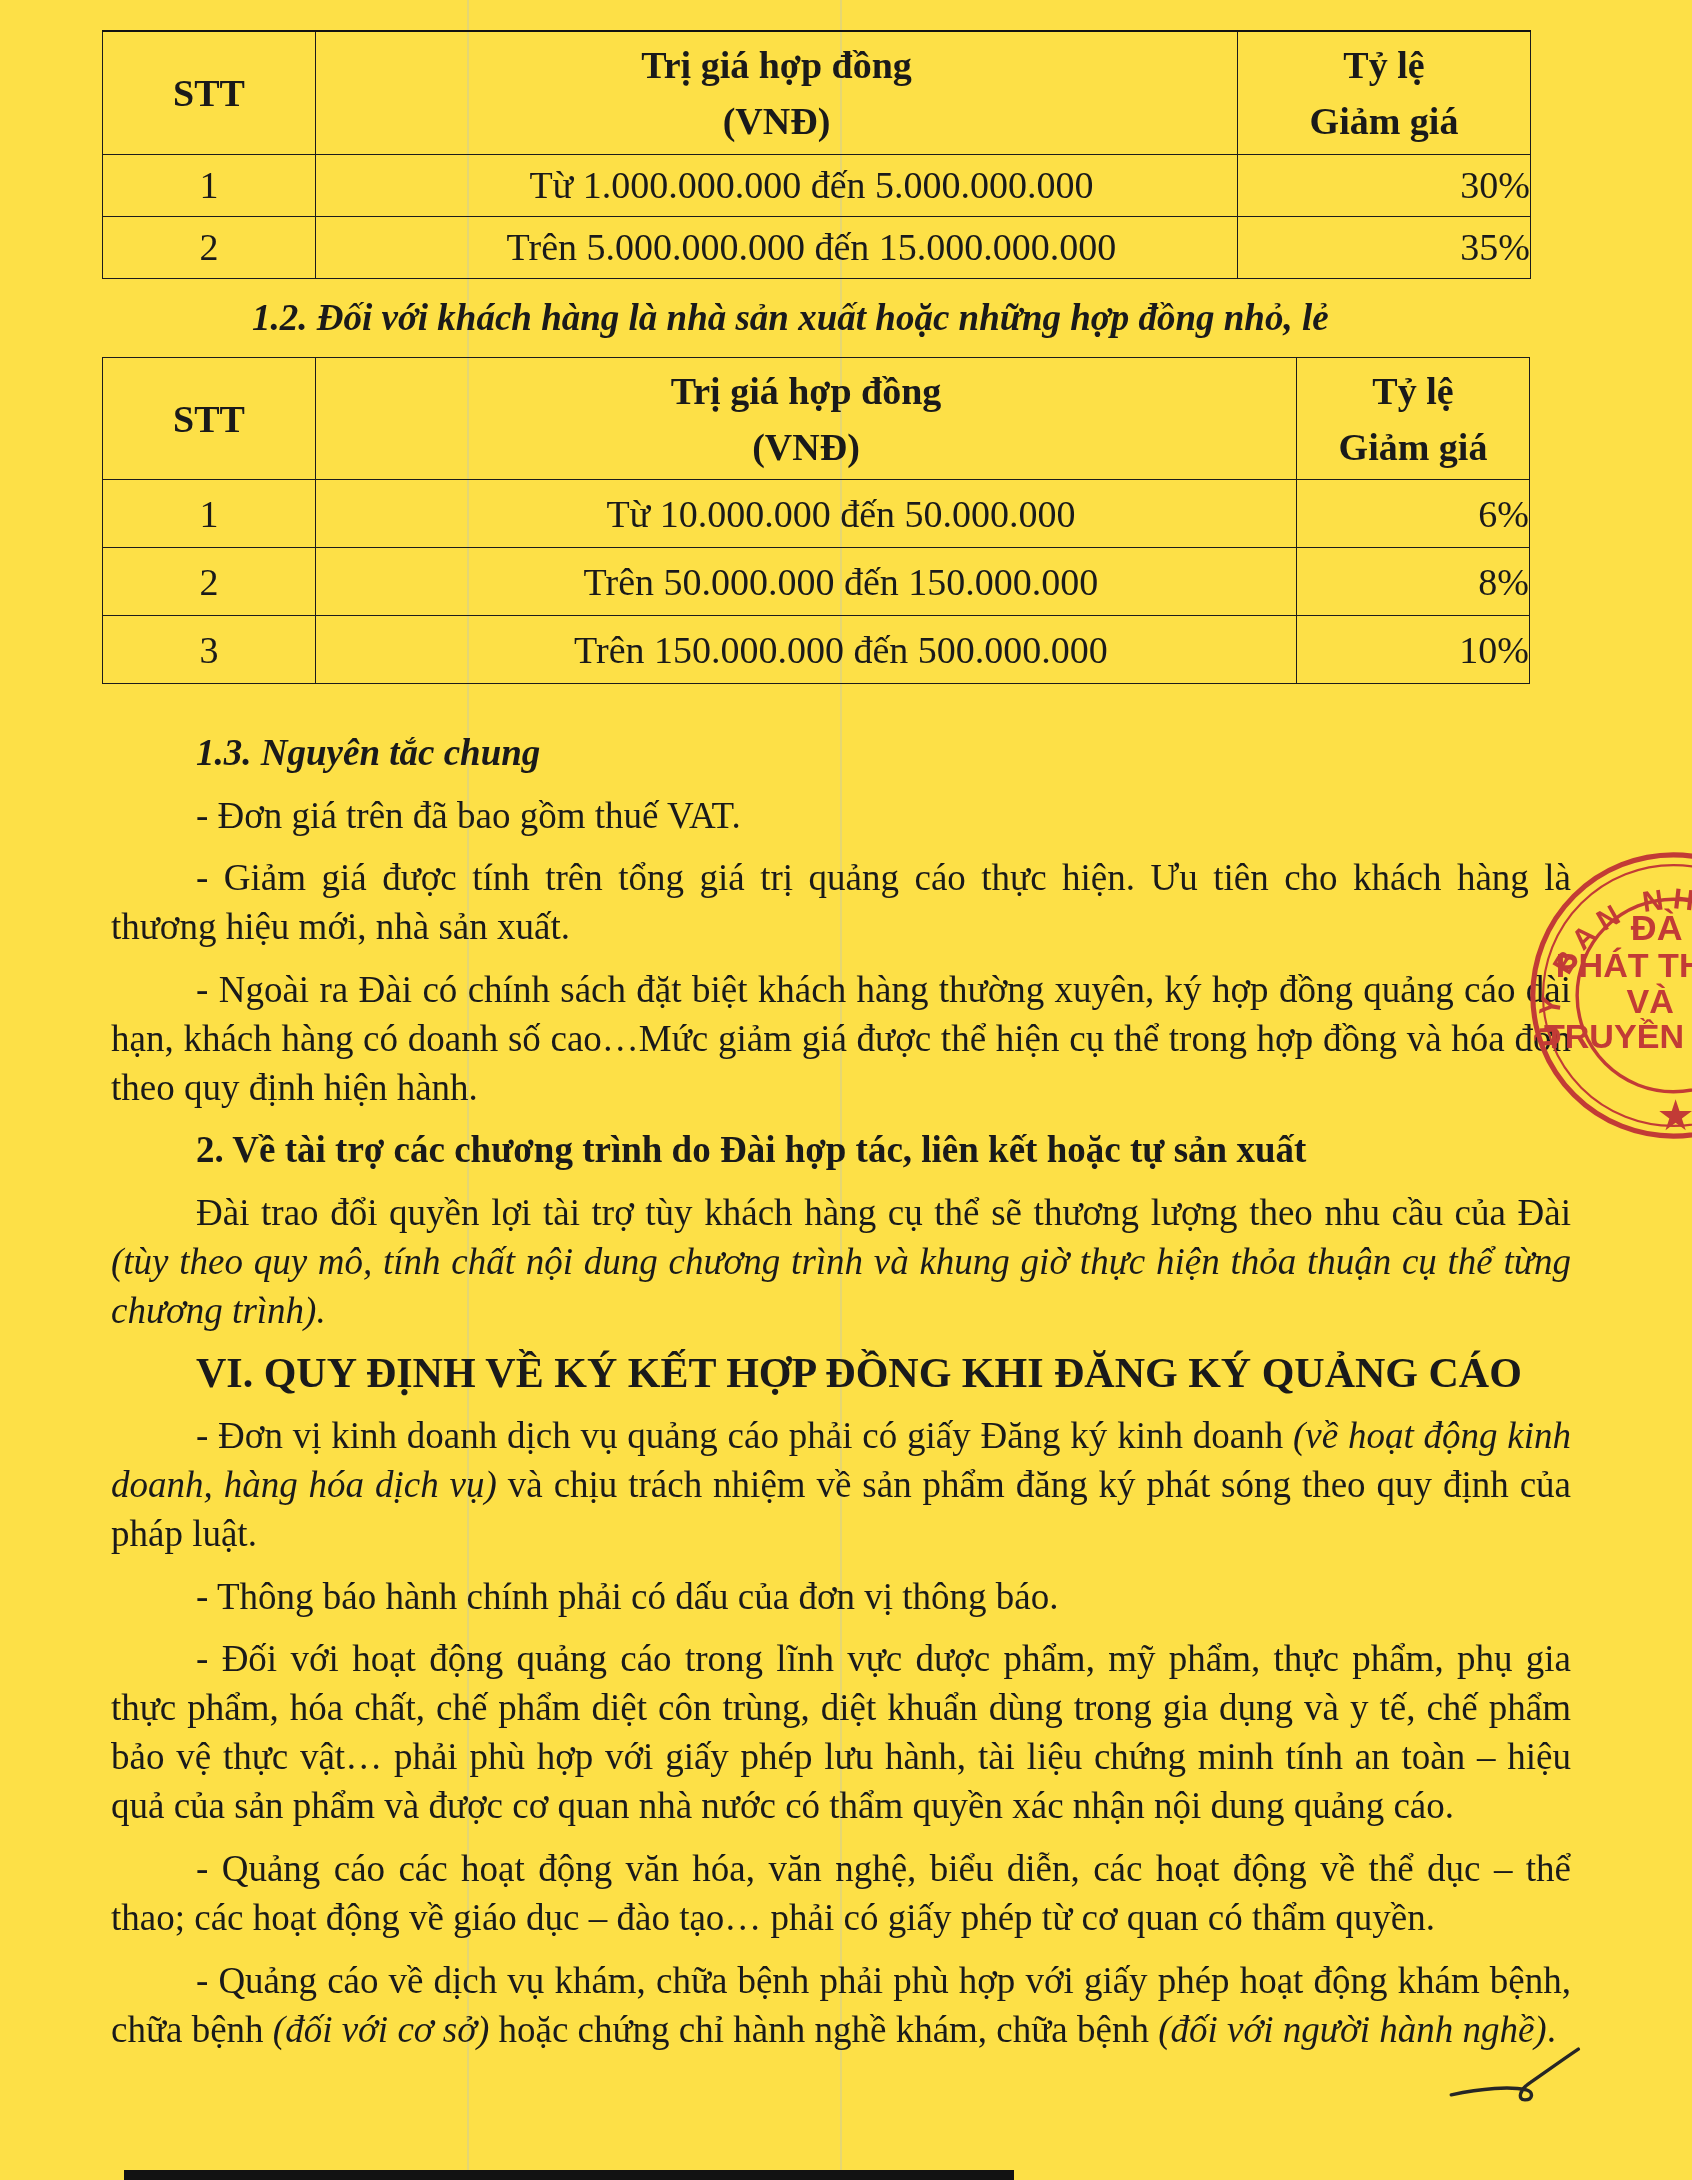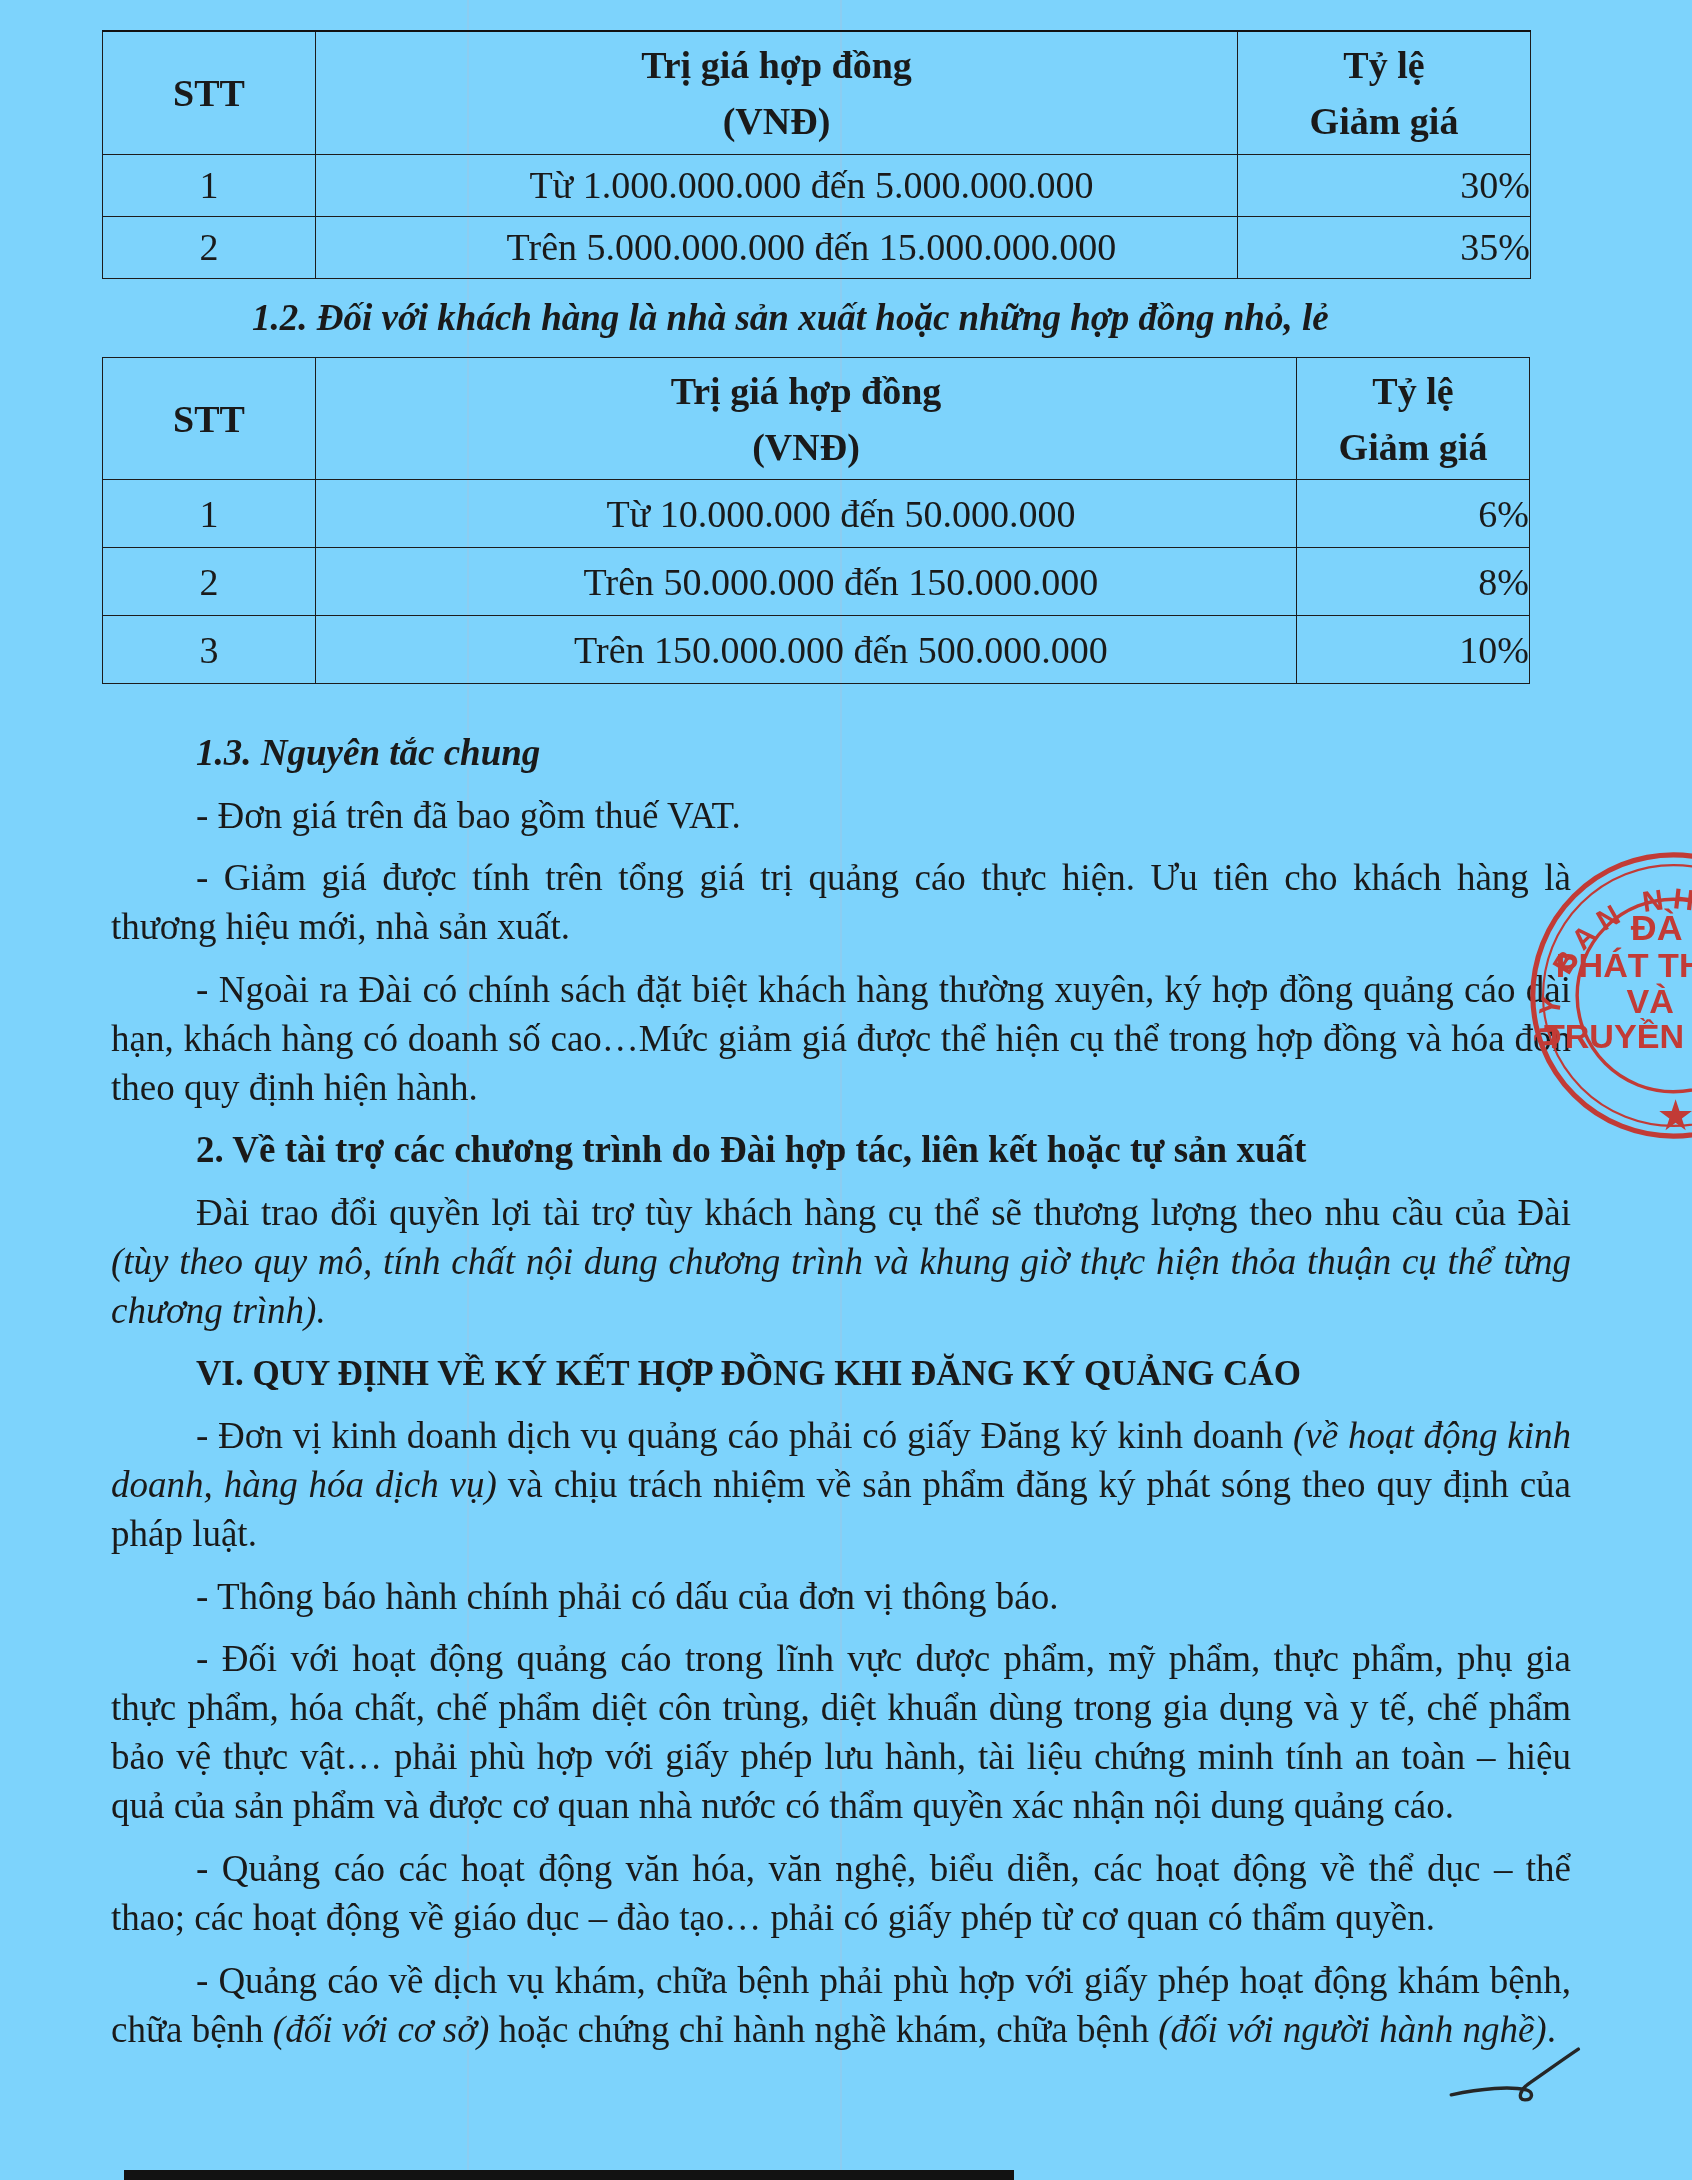--- a/index.html
+++ b/index.html
@@ -1,19 +1,19 @@
 <!DOCTYPE html>
 <html style="font-size:13.6px"><head>
 <meta charset="utf-8">
 <style>
   html,body{margin:0;padding:0;background:#9a9a9a;}
   .page{
     position:relative;
     width:1693px;height:2181px;
-    background:#7dd3fc;
+    background:#fde047;
     overflow:hidden;
     font-family:"Liberation Serif", serif;
     color:#1a1a1a;
   }
   
   .scanline{position:absolute;top:0;bottom:0;width:1.7px;background:rgba(175,192,215,.30);}
   .scanline-1{left:467px;}
   .scanline-2{left:840px;}
 
   
@@ -50,21 +50,21 @@
   .flow{
     position:absolute;left:111px;top:728px;width:1460px;
     font-size:37px;line-height:49px;
     text-align:justify;
   }
   .flow p{margin:0 0 13.6px 0;text-indent:85px;}
   .flow p.last{margin-bottom:16px;}
   .bi{font-weight:bold;font-style:italic;}
   .b{font-weight:bold;}
   .it{font-style:italic;}
-  .h-vi{font-size:35px;}
+  .h-vi{font-size:42px;}
 
   
   .stamp{position:absolute;left:1503px;top:825px;width:375px;height:358px;}
   .stamp svg{display:block;}
   .stamp-ring-text{
     font-family:"Liberation Sans", sans-serif;
     font-weight:bold;font-size:34px;letter-spacing:9px;
   }
   .stamp-word{
     font-family:"Liberation Sans", sans-serif;

